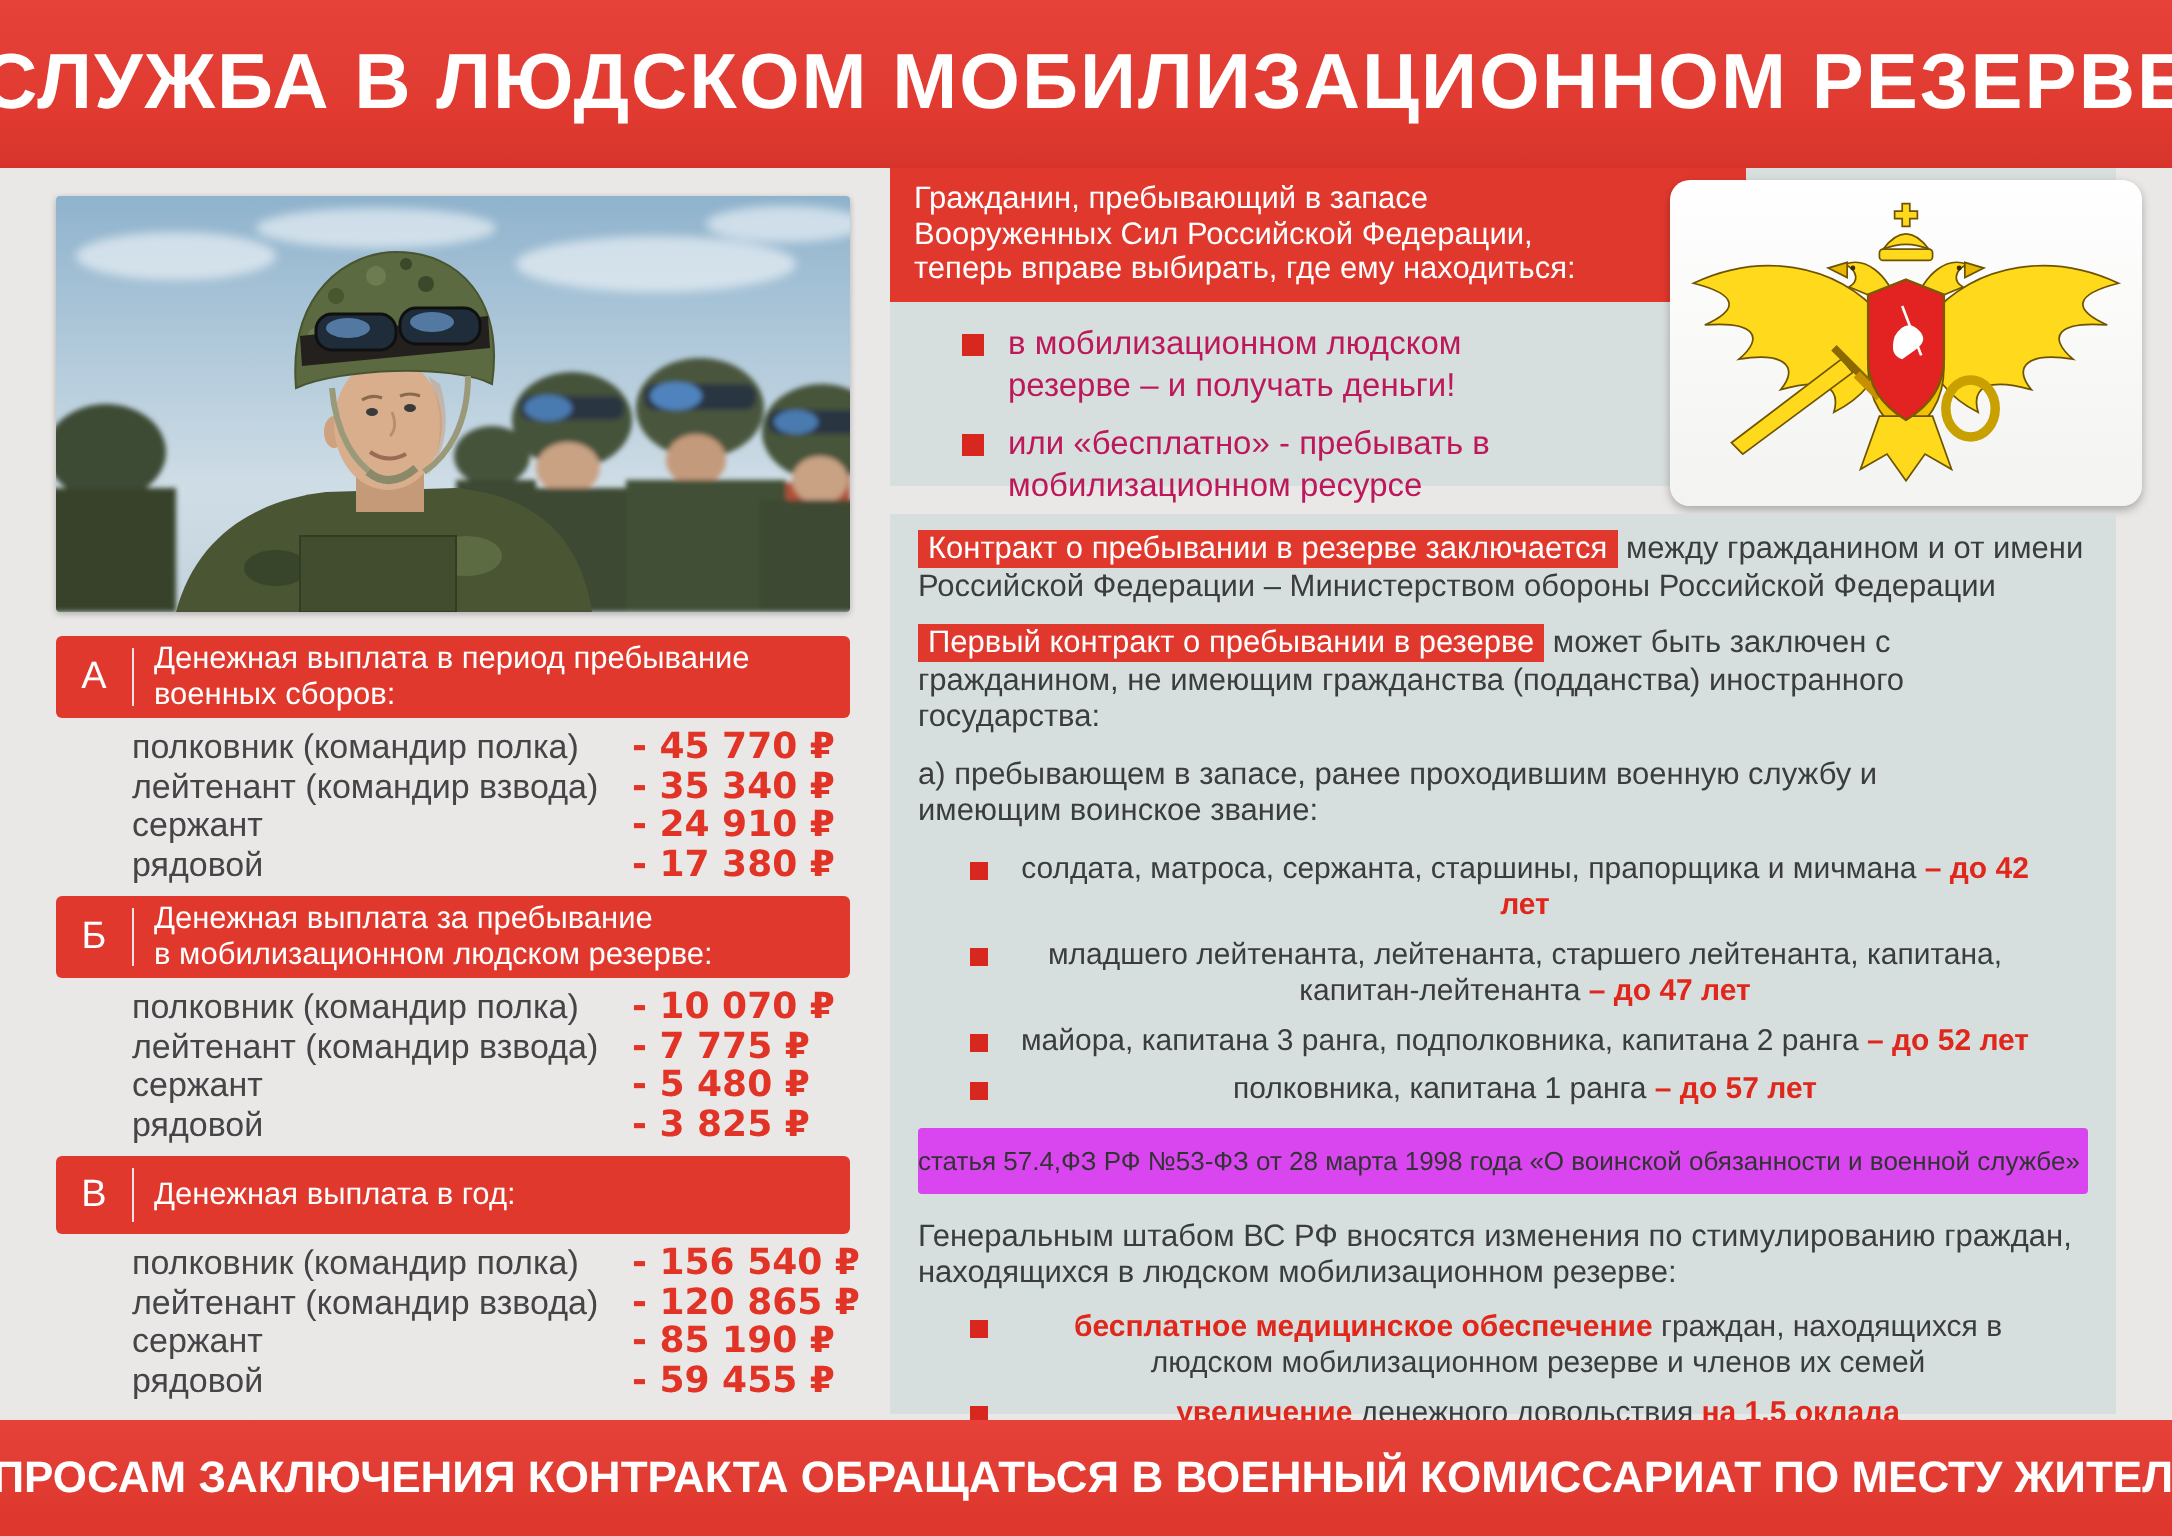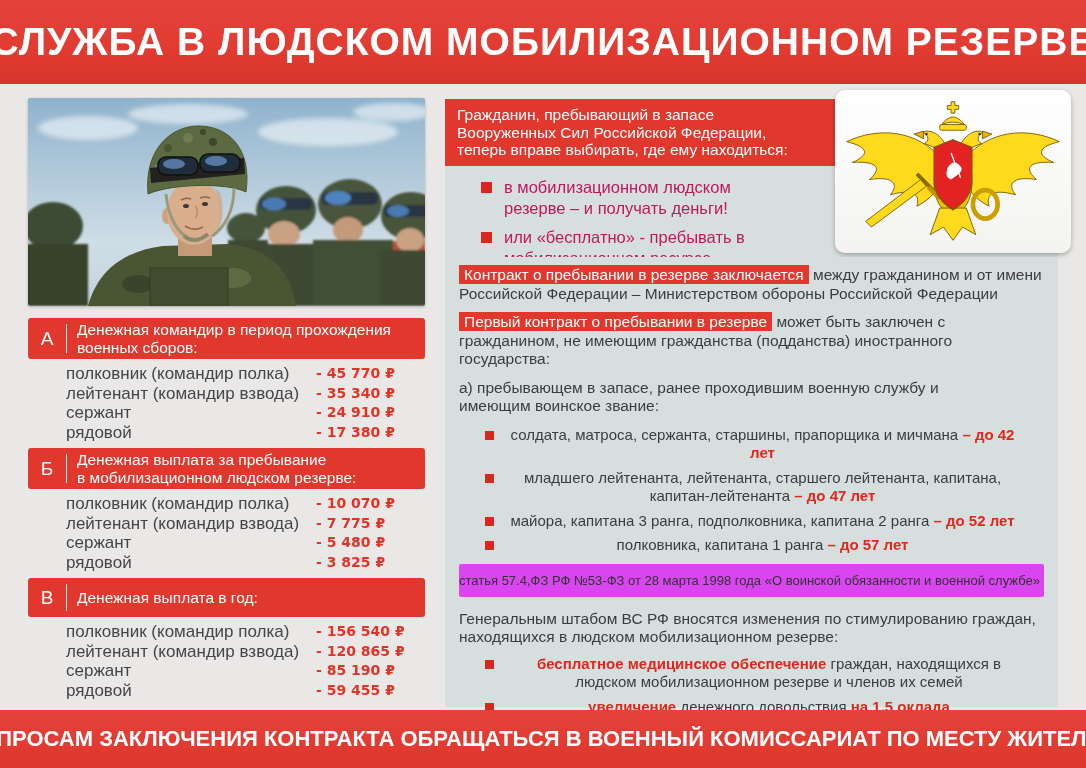--- a/index.html
+++ b/index.html
@@ -17,24 +17,24 @@
   .photo-card{position:absolute;left:28px;top:98px;width:397px;height:208px;overflow:hidden;
     border-radius:2px;box-shadow:0 1px 3px rgba(0,0,0,.25);}
   .pay-header{position:absolute;left:28px;width:397px;min-height:39px;background:#e1382e;border-radius:3px;
     display:flex;align-items:center;box-sizing:border-box;padding:3px 8px 3px 0;}
   .pay-letter{width:38px;text-align:center;color:#fff;font-size:19px;flex:none;}
   .pay-div{width:0;align-self:stretch;border-left:1.5px solid rgba(255,255,255,.85);margin:3px 10px 3px 0;}
   .pay-title{color:#fff;font-size:15.5px;line-height:17.5px;}
   .pay-rows{position:absolute;left:66px;width:352px;}
   .pay-row{display:flex;font-size:17px;line-height:19.5px;}
   .pay-rank{width:250px;color:#454548;flex:none;}
-  .pay-amount{font-weight:bold;color:#e23327;white-space:nowrap;font-family:"DejaVu Sans",sans-serif;font-size:14px;text-align:center;}
+  .pay-amount{font-weight:bold;color:#e23327;white-space:nowrap;font-family:"DejaVu Sans",sans-serif;font-size:18px;text-align:center;}
   
   .panel{position:absolute;background:#d7dfde;}
-  .panel1{left:445px;top:99px;width:613px;height:159px;}
+  .panel1{left:445px;top:84px;width:613px;height:159px;}
   .banner1{width:428px;box-sizing:border-box;background:#e1382e;border-radius:0 0 3px 0;padding:7px 12px;}
   .banner1 div{color:#fff;font-size:15.5px;line-height:17.5px;}
   .opt-list{position:absolute;left:36px;top:78px;}
   .opt-item{display:flex;margin-bottom:9px;}
   .sq{width:11px;height:11px;background:#d7271e;flex:none;margin:5px 12px 0 0;}
   .sq.small{width:9px;height:9px;margin:5px 11px 0 0;}
   .opt-text{width:262px;font-size:16.5px;line-height:20.5px;color:#be185d;}
   .emblem-card{position:absolute;left:835px;top:90px;width:236px;height:163px;border-radius:10px;
     background:linear-gradient(180deg,#ffffff,#f3f3f1);box-shadow:0 2px 5px rgba(0,0,0,.28);
     display:flex;align-items:center;justify-content:center;}
@@ -139,21 +139,21 @@
         <path d="M206,90 C206,114 196,130 184,138" stroke="#9a9a7a" stroke-width="3" fill="none"></path>
         <path d="M156,138 q11,9 24,-2" stroke="#8a8a6a" stroke-width="4" fill="none"></path>
       </g>
     </svg>
   </div>
 
   <div class="pay-header" style="top:318px;">
     <div class="pay-letter">А</div>
     <div class="pay-div"></div>
     <div class="pay-title">
-      <div>Денежная командир в период прохождения</div>
+      <div>Денежная выплата в период пребывание</div>
       <div>военных сборов:</div>
     </div>
   </div>
   <div class="pay-rows" style="top:364px;">
     <div class="pay-row">
       <span class="pay-rank">полковник (командир полка)</span>
       <span class="pay-amount">- 45 770 ₽</span>
     </div>
     <div class="pay-row">
       <span class="pay-rank">лейтенант (командир взвода)</span>

